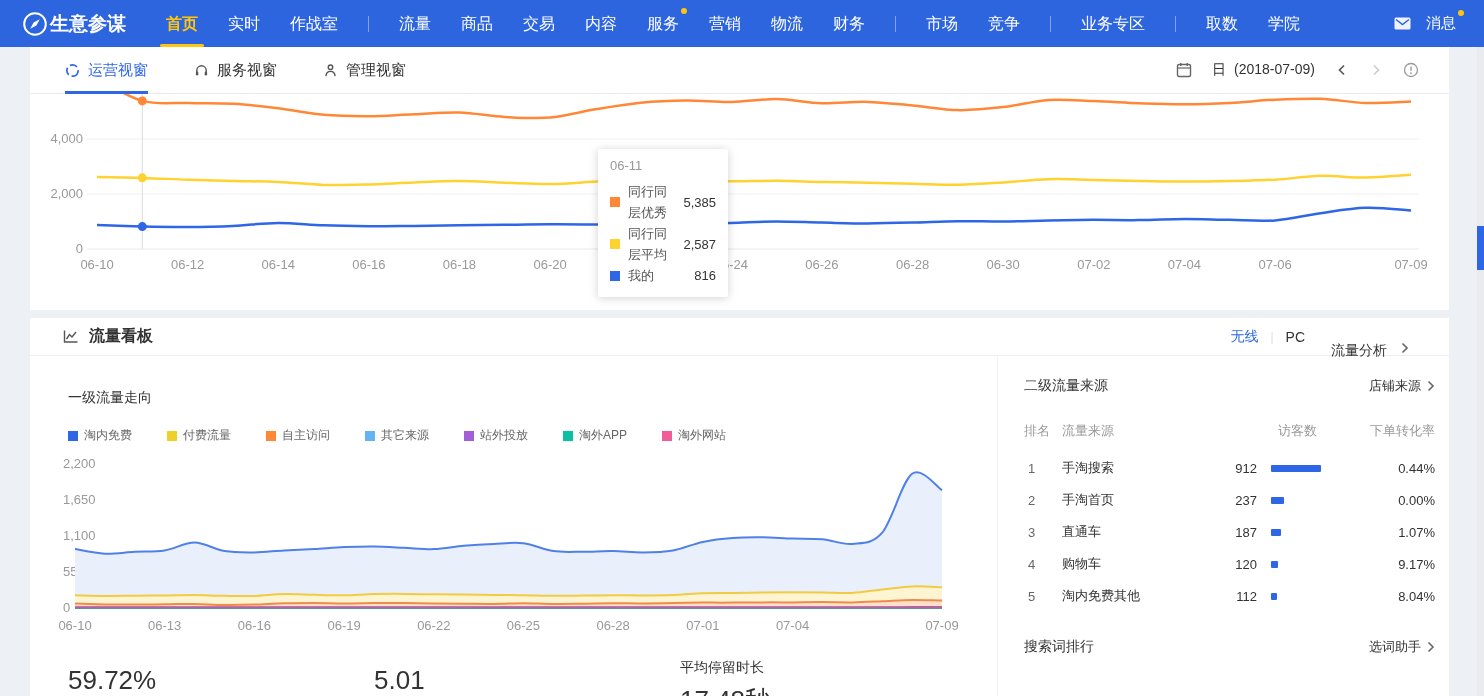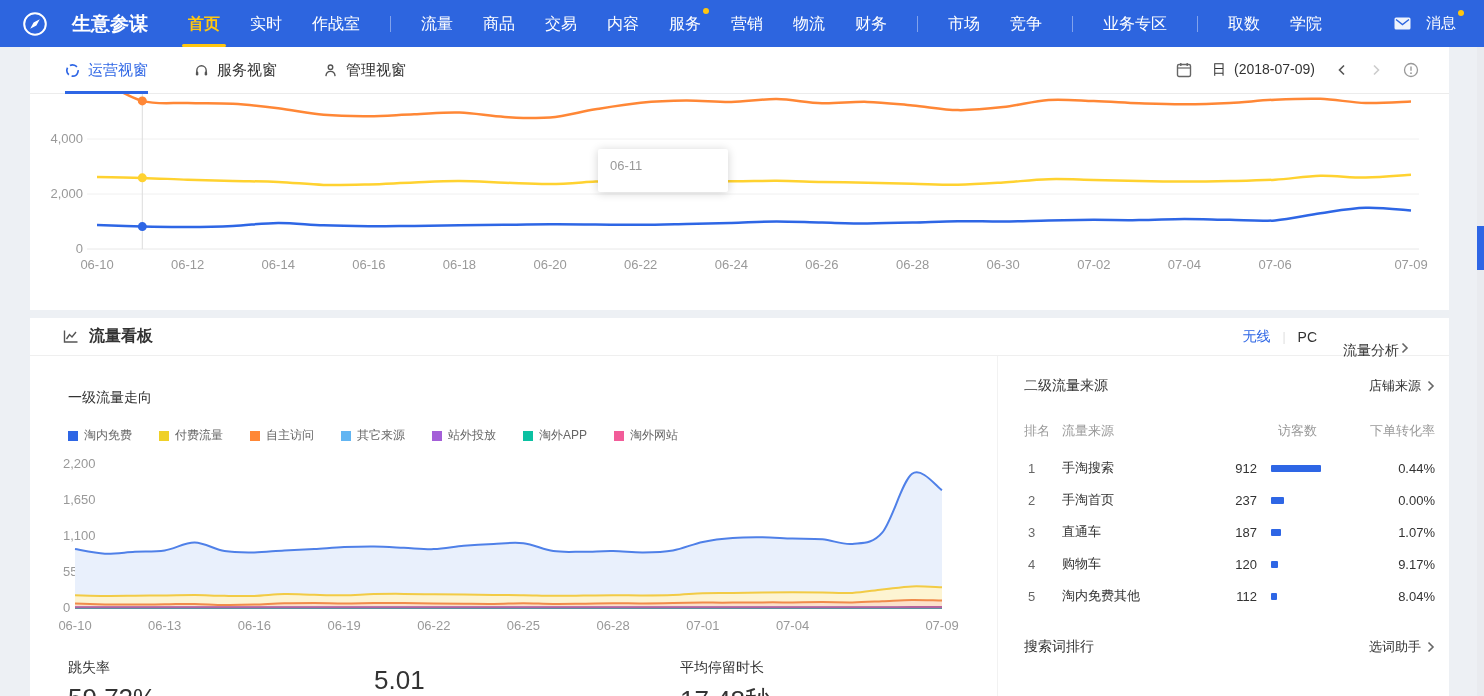--- a/index.html
+++ b/index.html
@@ -2,21 +2,21 @@
 <html><head>
 <meta charset="utf-8">
 <style>
   * { box-sizing: border-box; margin: 0; padding: 0; }
   html, body { width: 1484px; height: 696px; overflow: hidden; }
   body { background: #EDF0F4; font-family: "Liberation Sans", sans-serif; position: relative; }
   svg text { font-family: "Liberation Sans", sans-serif; }
 
   
   .nav { height: 47px; background: #2D65DF; display: flex; align-items: center; padding: 0 20px 0 22px; }
-  .brand { display: flex; align-items: center; gap: 24px; color: #fff; font-size: 19px; font-weight: 700; cursor: pointer; white-space: nowrap; }
+  .brand { display: flex; align-items: center; gap: 2px; color: #fff; font-size: 19px; font-weight: 700; cursor: pointer; white-space: nowrap; }
   .nav-items { display: flex; align-items: center; gap: 30px; margin-left: 40px; height: 47px; }
   .nav-item { color: #fff; font-size: 16px; height: 47px; line-height: 47px; position: relative; cursor: pointer; white-space: nowrap; }
   .nav-item.active { color: #FFC60F; font-weight: 600; }
   .nav-item.active::after { content: ""; position: absolute; left: -6px; right: -6px; bottom: 0; height: 3px; background: #FFC60F; border-radius: 2px; }
   .nav-divider { width: 1px; height: 16px; background: rgba(255,255,255,0.4); }
   .nav-dot { position: absolute; top: 8px; right: -8px; width: 6px; height: 6px; border-radius: 50%; background: #FFC60F; }
   .nav-message { margin-left: auto; display: flex; align-items: center; gap: 15px; color: #fff; font-size: 15px; position: relative; cursor: pointer; padding-right: 8px; padding-left: 36px; }
   .nav-message .nav-dot { top: -4px; right: 0; }
 
   
@@ -43,27 +43,27 @@
   .tooltip-row .sq { width: 10px; height: 10px; flex: 0 0 10px; }
   .tooltip-row .val { margin-left: auto; color: #333; }
 
   
   .board-header { height: 38px; display: flex; align-items: center; padding: 0 40px 0 33px; border-bottom: 1px solid #EFEFEF; }
   .board-title { font-size: 16px; color: #333; font-weight: 600; margin-left: 10px; }
   .device-tabs { margin-left: auto; display: flex; align-items: center; font-size: 14px; }
   .device-tab { color: #333; cursor: pointer; }
   .device-tab.active { color: #2E66E5; }
   .device-sep { color: #E0E0E0; margin: 0 12px; font-size: 12px; }
-  .analysis-link { display: flex; align-items: flex-start; gap: 2px; font-size: 14px; color: #333; margin-left: 26px; cursor: pointer; margin-top: 28px; }
+  .analysis-link { display: flex; align-items: flex-start; gap: 14px; font-size: 14px; color: #333; margin-left: 26px; cursor: pointer; margin-top: 28px; }
   .board-body { display: flex; }
   .board-left { flex: 1; padding-left: 25px; }
   .board-right { width: 452px; border-left: 1px solid #F2F2F2; padding: 0 14px 0 26px; }
 
   .trend-title { margin-top: 33px; font-size: 14px; color: #333; font-weight: 500; margin-left: 13px; }
-  .legend { display: flex; gap: 27px; margin-top: 20px; margin-left: 13px; flex-wrap: nowrap; }
+  .legend { display: flex; gap: 35px; margin-top: 20px; margin-left: 13px; flex-wrap: nowrap; }
   .legend-item { display: flex; align-items: center; gap: 6px; font-size: 12px; color: #666; cursor: pointer; white-space: nowrap; }
   .legend-item .sq { width: 10px; height: 10px; }
   .chart2-wrap { position: relative; height: 200px; margin-top: 5px; }
 
   .stats-row { display: flex; margin-top: 10px; padding-left: 13px; }
   .stat { width: 306px; }
   .stat-label { font-size: 14px; color: #333; }
   .stat-value { font-size: 26px; color: #333; margin-top: 6px; font-weight: 500; }
 
   .sources-header { margin-top: 21px; display: flex; align-items: center; }
@@ -221,20 +221,37 @@
         <text x="791.9655172413793" y="175" text-anchor="middle" fill="#999" font-size="13">06-26</text>
         <text x="882.5862068965517" y="175" text-anchor="middle" fill="#999" font-size="13">06-28</text>
         <text x="973.2068965517242" y="175" text-anchor="middle" fill="#999" font-size="13">06-30</text>
         <text x="1063.8275862068965" y="175" text-anchor="middle" fill="#999" font-size="13">07-02</text>
         <text x="1154.4482758620688" y="175" text-anchor="middle" fill="#999" font-size="13">07-04</text>
         <text x="1245.0689655172414" y="175" text-anchor="middle" fill="#999" font-size="13">07-06</text>
         <text x="1381" y="175" text-anchor="middle" fill="#999" font-size="13">07-09</text>
       </svg>
     <div class="tooltip">
       <div class="tooltip-title">06-11</div>
+      <div id="tooltip-rows">
+          <div class="tooltip-row">
+            <span class="sq" style="background: rgb(255, 135, 54);"></span>
+            <span>同行同层优秀</span>
+            <span class="val">5,385</span>
+          </div>
+          <div class="tooltip-row">
+            <span class="sq" style="background: rgb(255, 210, 48);"></span>
+            <span>同行同层平均</span>
+            <span class="val">2,587</span>
+          </div>
+          <div class="tooltip-row">
+            <span class="sq" style="background: rgb(46, 102, 229);"></span>
+            <span>我的</span>
+            <span class="val">816</span>
+          </div>
+        </div>
     </div>
   </div>
 </div>
 
 <div class="card card2">
   <div class="board-header">
     <svg width="16" height="15" viewBox="0 0 16 15">
       <path d="M1.5 1.5 V13 H14.5" fill="none" stroke="#555" stroke-width="1.4"></path>
       <polyline points="3.5,10 6.5,5.5 9,8 13,3" fill="none" stroke="#555" stroke-width="1.4"></polyline>
     </svg>
@@ -313,21 +330,20 @@
             <text x="378.7586206896552" y="181" text-anchor="middle" fill="#999" font-size="13">06-22</text>
             <text x="468.448275862069" y="181" text-anchor="middle" fill="#999" font-size="13">06-25</text>
             <text x="558.1379310344828" y="181" text-anchor="middle" fill="#999" font-size="13">06-28</text>
             <text x="647.8275862068966" y="181" text-anchor="middle" fill="#999" font-size="13">07-01</text>
             <text x="737.5172413793103" y="181" text-anchor="middle" fill="#999" font-size="13">07-04</text>
             <text x="887" y="181" text-anchor="middle" fill="#999" font-size="13">07-09</text>
           </svg>
       </div>
       <div class="stats-row" id="stats-row">
           <div class="stat">
-            <div class="stat-label">跳失率</div>
             <div class="stat-value">59.72%</div>
           </div>
           <div class="stat">
             <div class="stat-value">5.01</div>
           </div>
           <div class="stat">
             <div class="stat-label">平均停留时长</div>
             <div class="stat-value">17.48秒</div>
           </div>
         </div>

